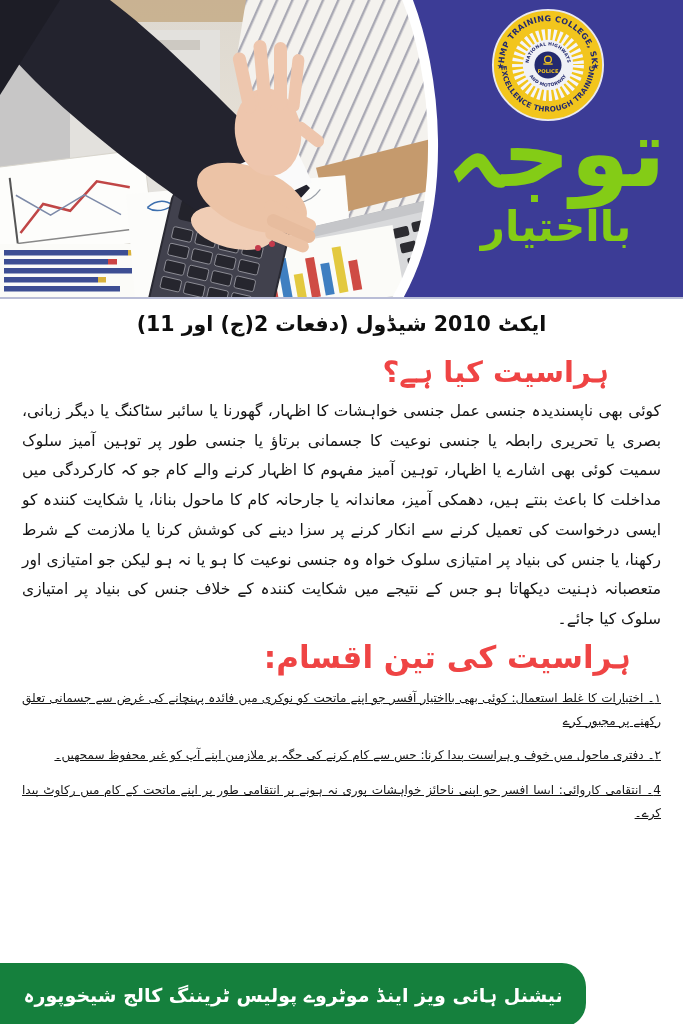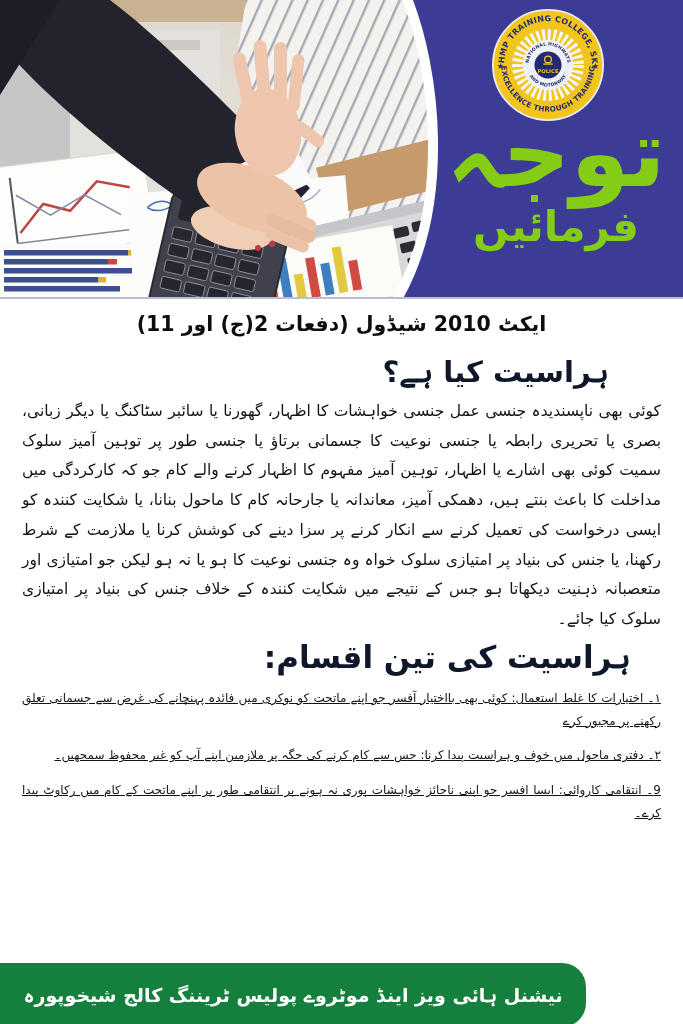--- a/index.html
+++ b/index.html
@@ -20,21 +20,21 @@
   }
   .title-big{font-size:95px;font-weight:bold;line-height:1.05;letter-spacing:-2px;}
   .title-small{font-size:42px;font-weight:bold;line-height:1.1;margin-top:0px;}
   
   .content{
     position:absolute;top:306px;left:22px;right:22px;direction:rtl;color:#141414;
   }
   .headline{
     text-align:center;font-weight:bold;font-size:20.5px;line-height:1.8;color:#0e0e0e;
   }
-  .h-blue{color:#0f172a;font-weight:bold;}
+  .h-blue{color:#ef4444;font-weight:bold;}
   .h-what{font-size:29px;text-align:right;margin:12px 52px 8px 0;}
   .h-types{font-size:31px;text-align:right;margin:4px 30px 8px 0;}
   .para{
     font-size:15.5px;line-height:1.92;text-align:justify;text-align-last:right;
   }
   .item{
     font-size:12px;line-height:1.9;text-align:justify;text-align-last:right;margin-top:12px;text-decoration:underline;
   }
   
   .footer-bar{
@@ -217,33 +217,33 @@
         <textPath href="#arcInBottom" startOffset="50%" text-anchor="middle">AND MOTORWAY</textPath>
       </text>
       <circle cx="60" cy="60" r="14.5" fill="#232a6e"></circle>
       <circle cx="60" cy="54" r="3.6" fill="none" stroke="#f2c51d" stroke-width="1.4"></circle>
       <path d="M55,59 h10" stroke="#f2c51d" stroke-width="1.4"></path>
       <text x="60" y="68.5" font-family="DejaVu Sans, sans-serif" font-size="5.6" font-weight="bold" fill="#f2c51d" text-anchor="middle">POLICE</text>
     </svg>
 
     <div class="title-block">
       <div class="title-big">توجہ</div>
-      <div class="title-small">فرمائیں</div>
+      <div class="title-small">بااختیار</div>
     </div>
   </div>
 
   <div class="content">
     <div class="headline">ایکٹ 2010 شیڈول (دفعات 2(ج) اور 11)</div>
 
     <div class="h-blue h-what">ہراسیت کیا ہے؟</div>
     <div class="para">کوئی بھی ناپسندیدہ جنسی عمل جنسی خواہشات کا اظہار، گھورنا یا سائبر سٹاکنگ یا دیگر زبانی، بصری یا تحریری رابطہ یا جنسی نوعیت کا جسمانی برتاؤ یا جنسی طور پر توہین آمیز سلوک سمیت کوئی بھی اشارے یا اظہار، توہین آمیز مفہوم کا اظہار کرنے والے کام جو کہ کارکردگی میں مداخلت کا باعث بنتے ہیں، دھمکی آمیز، معاندانہ یا جارحانہ کام کا ماحول بنانا، یا شکایت کنندہ کو ایسی درخواست کی تعمیل کرنے سے انکار کرنے پر سزا دینے کی کوشش کرنا یا ملازمت کے شرط رکھنا، یا جنس کی بنیاد پر امتیازی سلوک خواہ وہ جنسی نوعیت کا ہو یا نہ ہو لیکن جو امتیازی اور متعصبانہ ذہنیت دیکھاتا ہو جس کے نتیجے میں شکایت کنندہ کے خلاف جنس کی بنیاد پر امتیازی سلوک کیا جائے۔</div>
 
     <div class="h-blue h-types">ہراسیت کی تین اقسام:</div>
     <div class="item">۱۔ اختیارات کا غلط استعمال: کوئی بھی بااختیار آفسر جو اپنے ماتحت کو نوکری میں فائدہ پہنچانے کی غرض سے جسمانی تعلق رکھنے پر مجبور کرے</div>
     <div class="item">۲۔ دفتری ماحول میں خوف و ہراسیت پیدا کرنا: جس سے کام کرنے کی جگہ پر ملازمین اپنے آپ کو غیر محفوظ سمجھیں۔</div>
-    <div class="item">9۔ انتقامی کاروائی: ایسا افسر جو اپنی ناجائز خواہشات پوری نہ ہونے پر انتقامی طور پر اپنے ماتحت کے کام میں رکاوٹ پیدا کرے۔</div>
+    <div class="item">4۔ انتقامی کاروائی: ایسا افسر جو اپنی ناجائز خواہشات پوری نہ ہونے پر انتقامی طور پر اپنے ماتحت کے کام میں رکاوٹ پیدا کرے۔</div>
   </div>
 
   <div class="footer-bar">
     <span>نیشنل ہائی ویز اینڈ موٹروے پولیس ٹریننگ کالج شیخوپورہ</span>
   </div>
 
 </div>
 
 </body></html>

